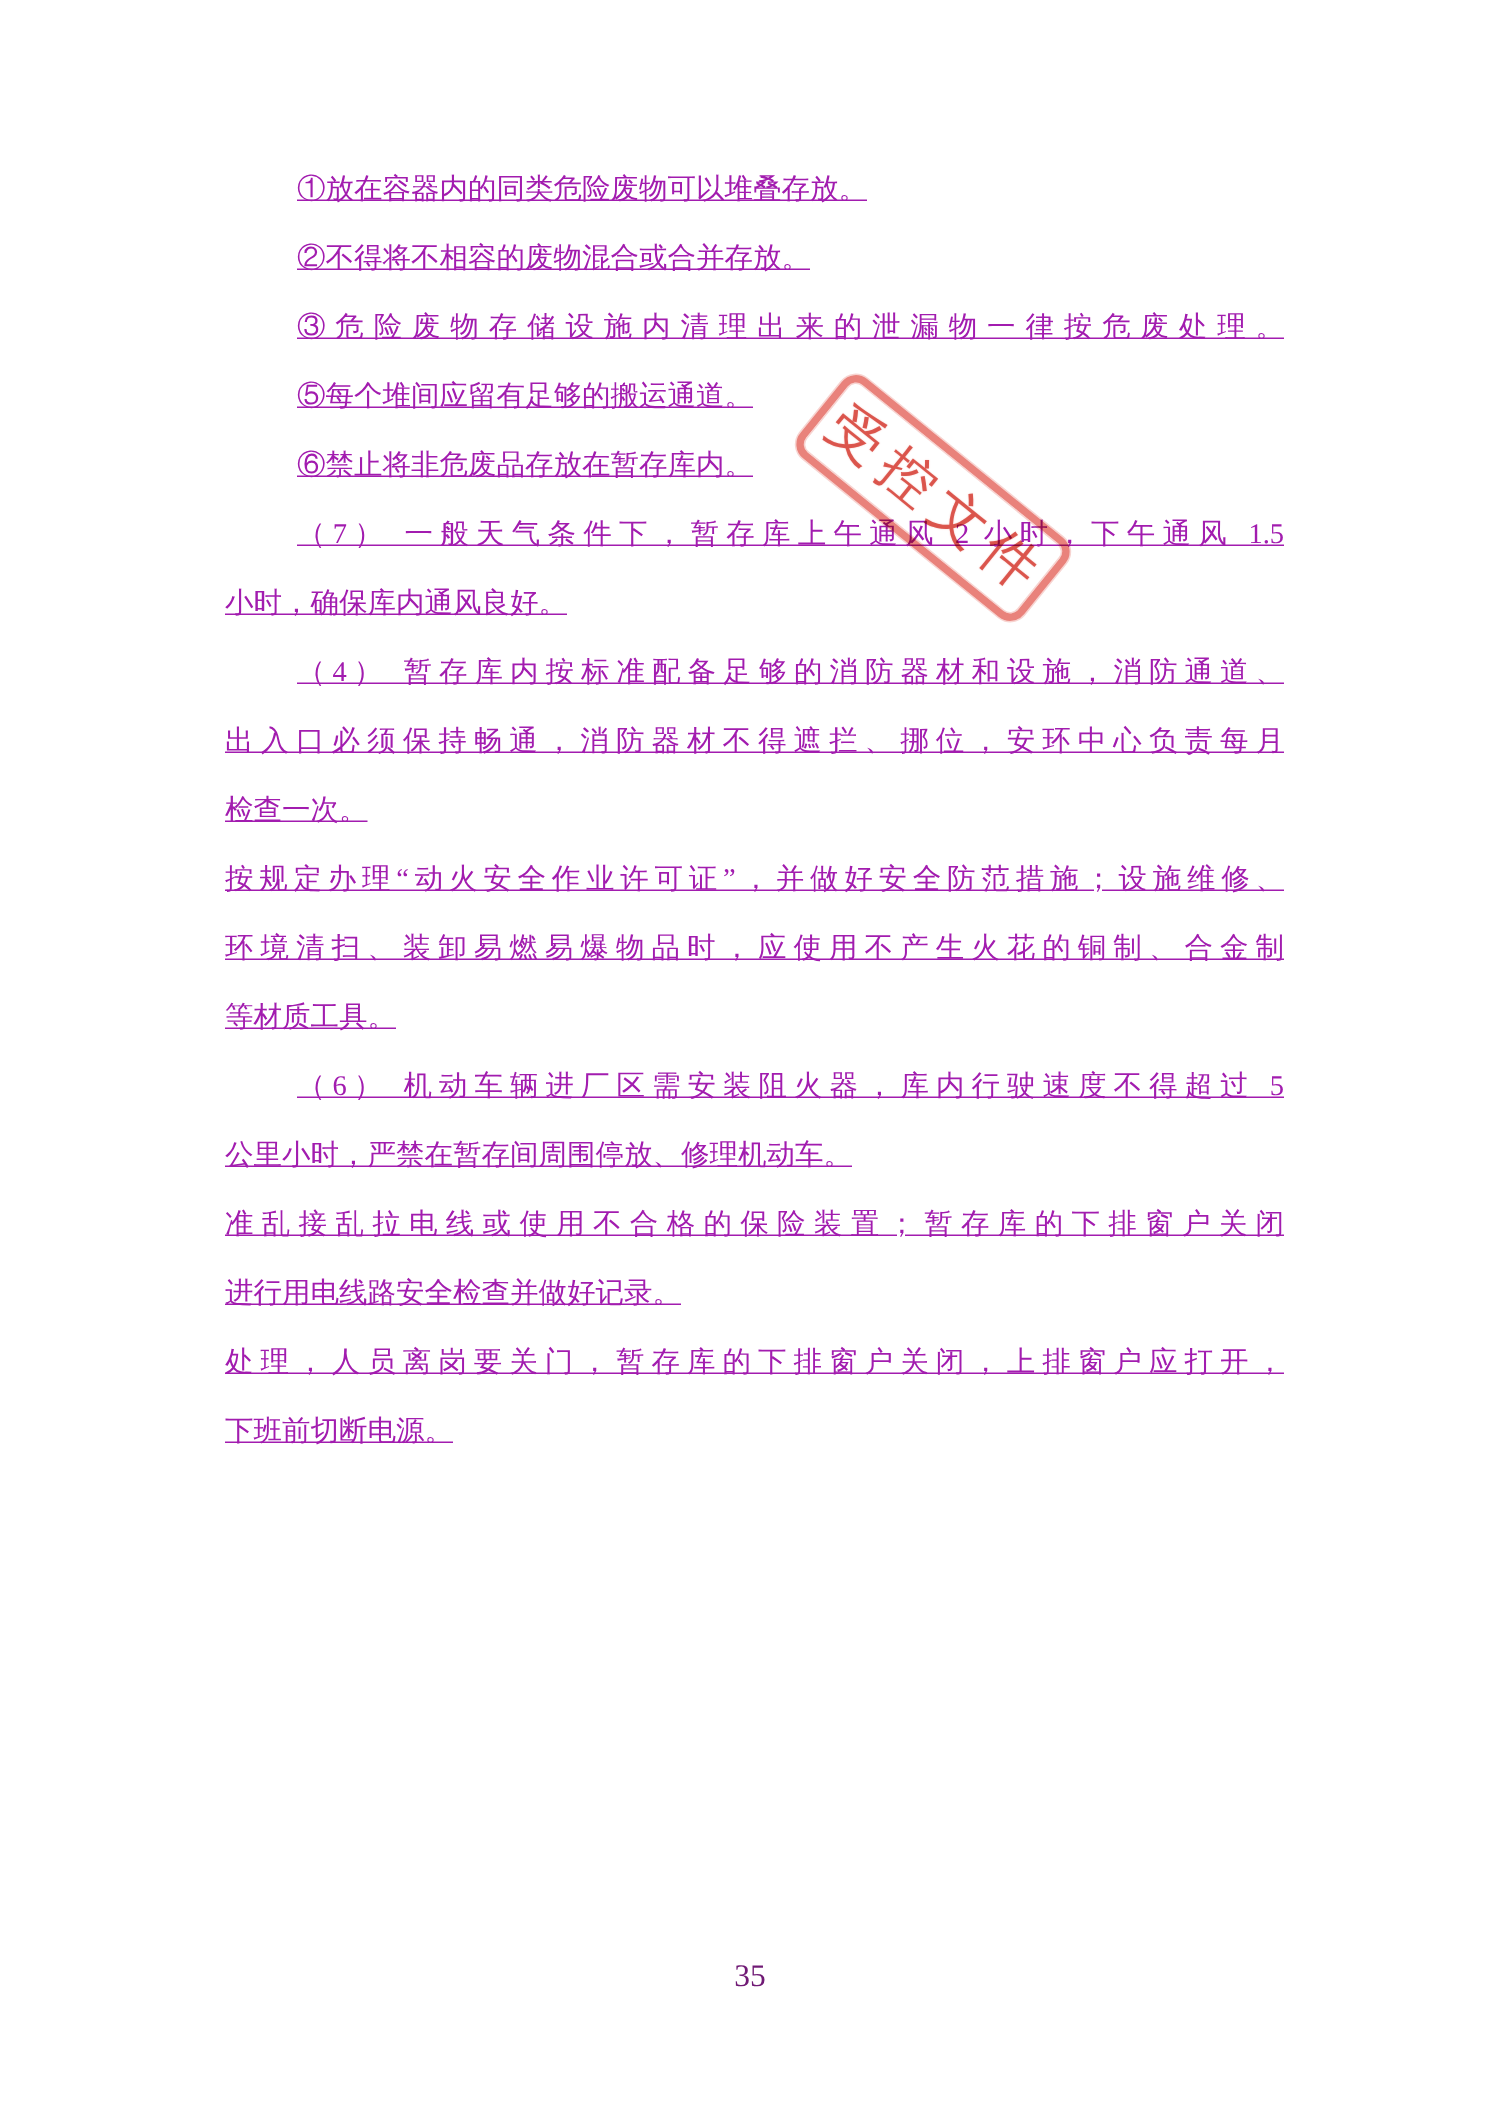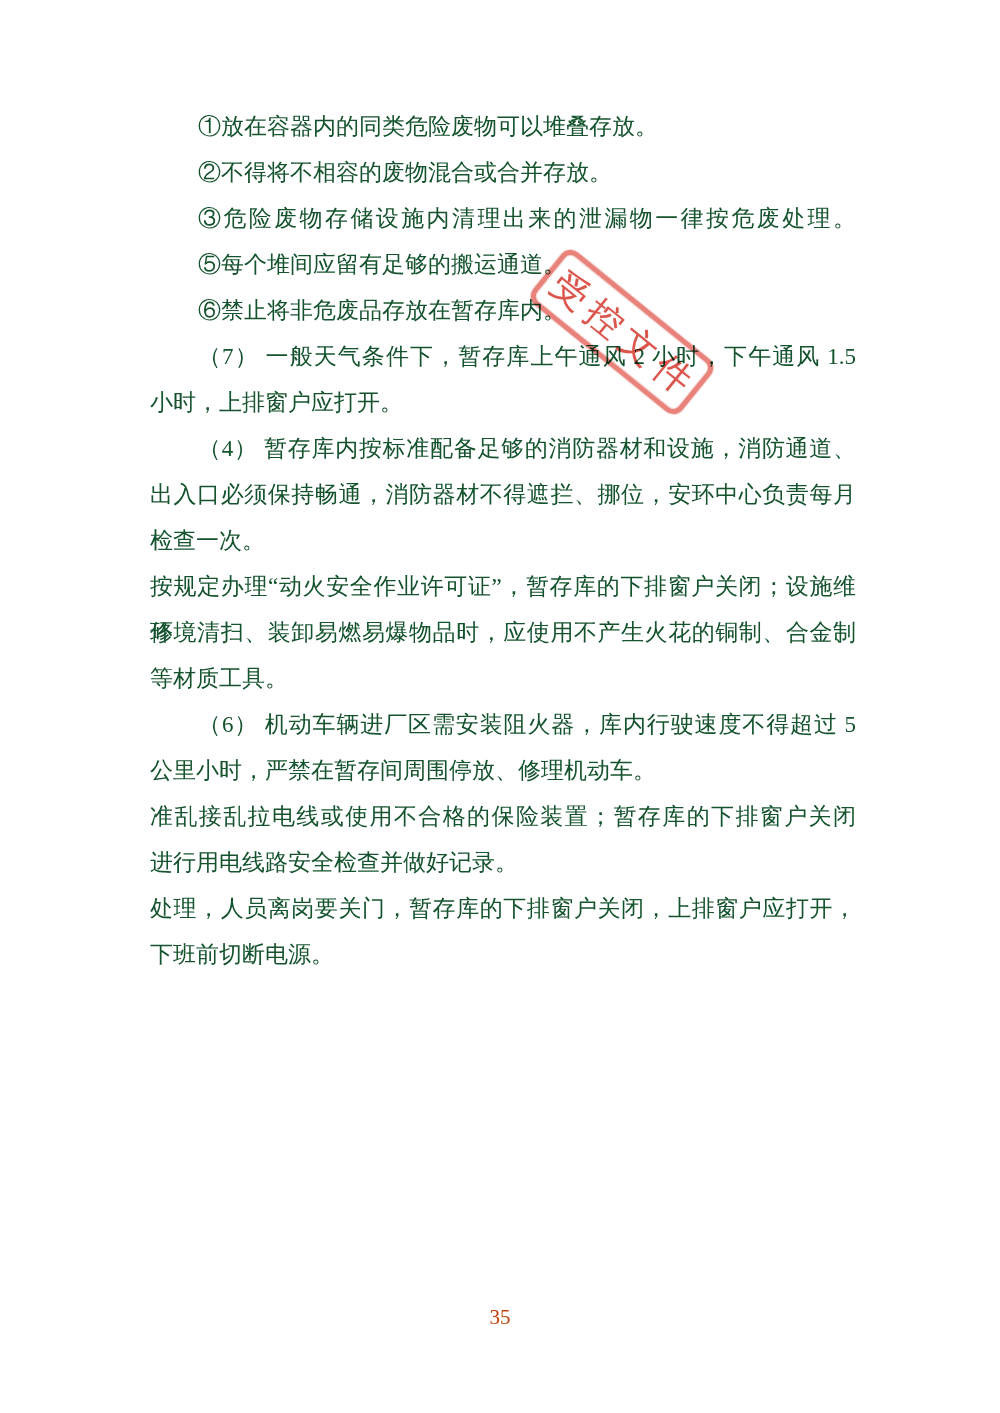--- a/index.html
+++ b/index.html
@@ -17,24 +17,25 @@
   }
   .text-block {
     position: absolute;
     left: 150px;
     top: 104px;
     width: 706px;
   }
   .line {
     height: 46px;
     line-height: 46px;
-    font-size: 23px;
-    color: #14532d;
+    font-size: 19px;
+    color: #a21caf;
     white-space: nowrap;
     text-align: left;
+    text-decoration: underline;
   }
   .line.stretch {
     white-space: normal;
     text-align: justify;
     text-align-last: justify;
     text-justify: inter-character;
   }
   .line.indent {
     text-indent: 48px;
   }
@@ -63,40 +64,40 @@
     font-family: "Liberation Serif", "DejaVu Serif", serif;
     text-shadow: 0 0 1px rgba(224, 82, 72, 0.4);
   }
   .page-number {
     position: absolute;
     top: 1305px;
     left: 0;
     right: 0;
     text-align: center;
     font-size: 21px;
-    color: #c2410c;
+    color: #701a75;
   }
 </style>
 </head>
 <body>
 
 <div class="page">
 
   <div class="text-block">
       <div class="line indent">①放在容器内的同类危险废物可以堆叠存放。</div>
       <div class="line indent">②不得将不相容的废物混合或合并存放。</div>
       <div class="line stretch indent">③危险废物存储设施内清理出来的泄漏物一律按危废处理。</div>
       <div class="line indent">⑤每个堆间应留有足够的搬运通道。</div>
       <div class="line indent">⑥禁止将非危废品存放在暂存库内。</div>
       <div class="line stretch indent">（7） 一般天气条件下，暂存库上午通风 2 小时，下午通风 1.5</div>
-      <div class="line">小时，上排窗户应打开。</div>
+      <div class="line">小时，确保库内通风良好。</div>
       <div class="line stretch indent">（4） 暂存库内按标准配备足够的消防器材和设施，消防通道、</div>
       <div class="line stretch">出入口必须保持畅通，消防器材不得遮拦、挪位，安环中心负责每月</div>
       <div class="line">检查一次。</div>
-      <div class="line stretch">按规定办理“动火安全作业许可证”，暂存库的下排窗户关闭；设施维修、</div>
+      <div class="line stretch">按规定办理“动火安全作业许可证”，并做好安全防范措施；设施维修、</div>
       <div class="line stretch">环境清扫、装卸易燃易爆物品时，应使用不产生火花的铜制、合金制</div>
       <div class="line">等材质工具。</div>
       <div class="line stretch indent">（6） 机动车辆进厂区需安装阻火器，库内行驶速度不得超过 5</div>
       <div class="line">公里小时，严禁在暂存间周围停放、修理机动车。</div>
       <div class="line stretch">准乱接乱拉电线或使用不合格的保险装置；暂存库的下排窗户关闭</div>
       <div class="line">进行用电线路安全检查并做好记录。</div>
       <div class="line stretch">处理，人员离岗要关门，暂存库的下排窗户关闭，上排窗户应打开，</div>
       <div class="line">下班前切断电源。</div>
     </div>
 

